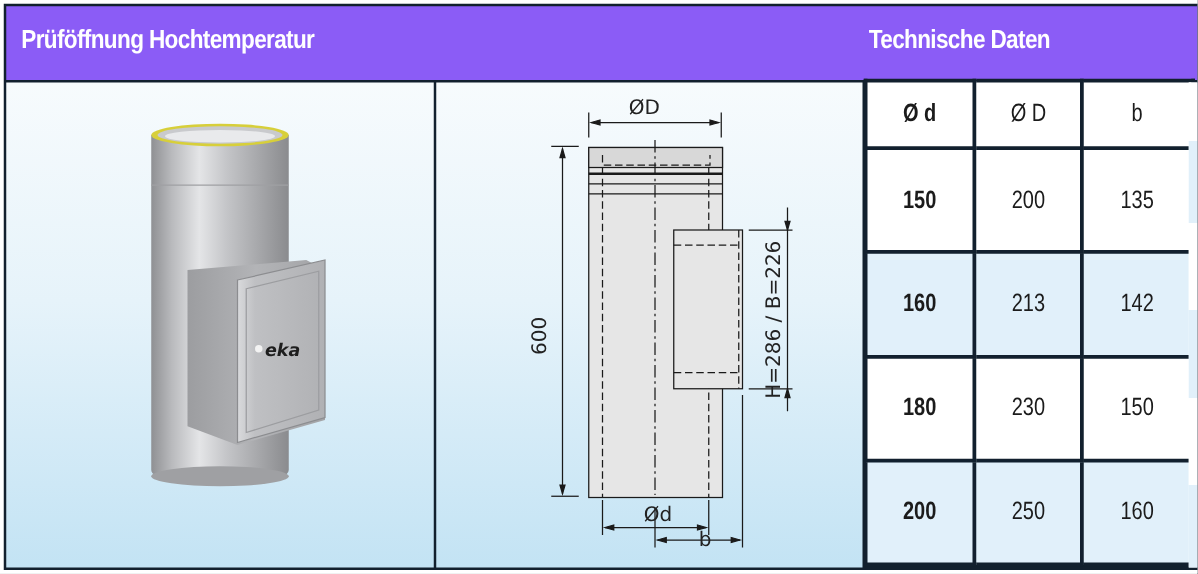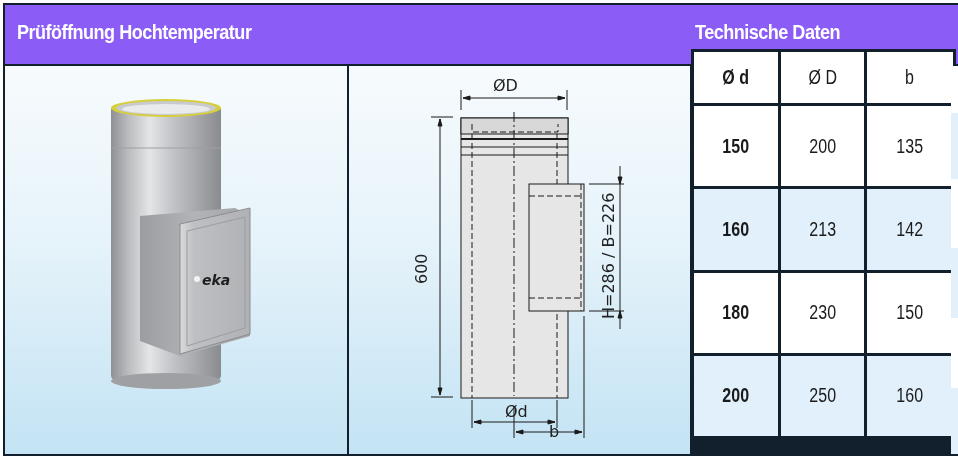--- a/index.html
+++ b/index.html
@@ -23,25 +23,26 @@
   .header-title-right {
     position: absolute; left: 690px; top: 15px;
     color: #ffffff; font-weight: bold; font-size: 21px;
     letter-spacing: -0.6px;
     transform: scaleX(0.86); transform-origin: left center;
   }
 
   .panel {
     position: absolute; top: 66px; height: 388px;
     background: linear-gradient(180deg, #f7fbfd 0%, #e6f3fa 45%, #c3e3f4 100%);
+    padding-left: 10px;
   }
   .panel-photo { left: 5px; width: 342px; }
   .panel-drawing { left: 349px; width: 341px; }
 
-  .table-area { position: absolute; left: 692px; top: 50px; width: 266px; height: 388px; text-decoration: underline; }
+  .table-area { position: absolute; left: 692px; top: 64px; width: 266px; height: 388px; text-decoration: underline; }
   table.spec {
     border-collapse: collapse; width: 262px; height: 390px; table-layout: fixed;
     position: absolute; left: -1px; top: -1px;
   }
   table.spec td, table.spec th {
     border: 3px solid #12202e; text-align: center; vertical-align: middle;
     color: #1b1b1b; font-size: 20px;
   }
   table.spec th { background: #ffffff; height: 45px; font-weight: normal; }
   table.spec th.bold { font-weight: bold; }

